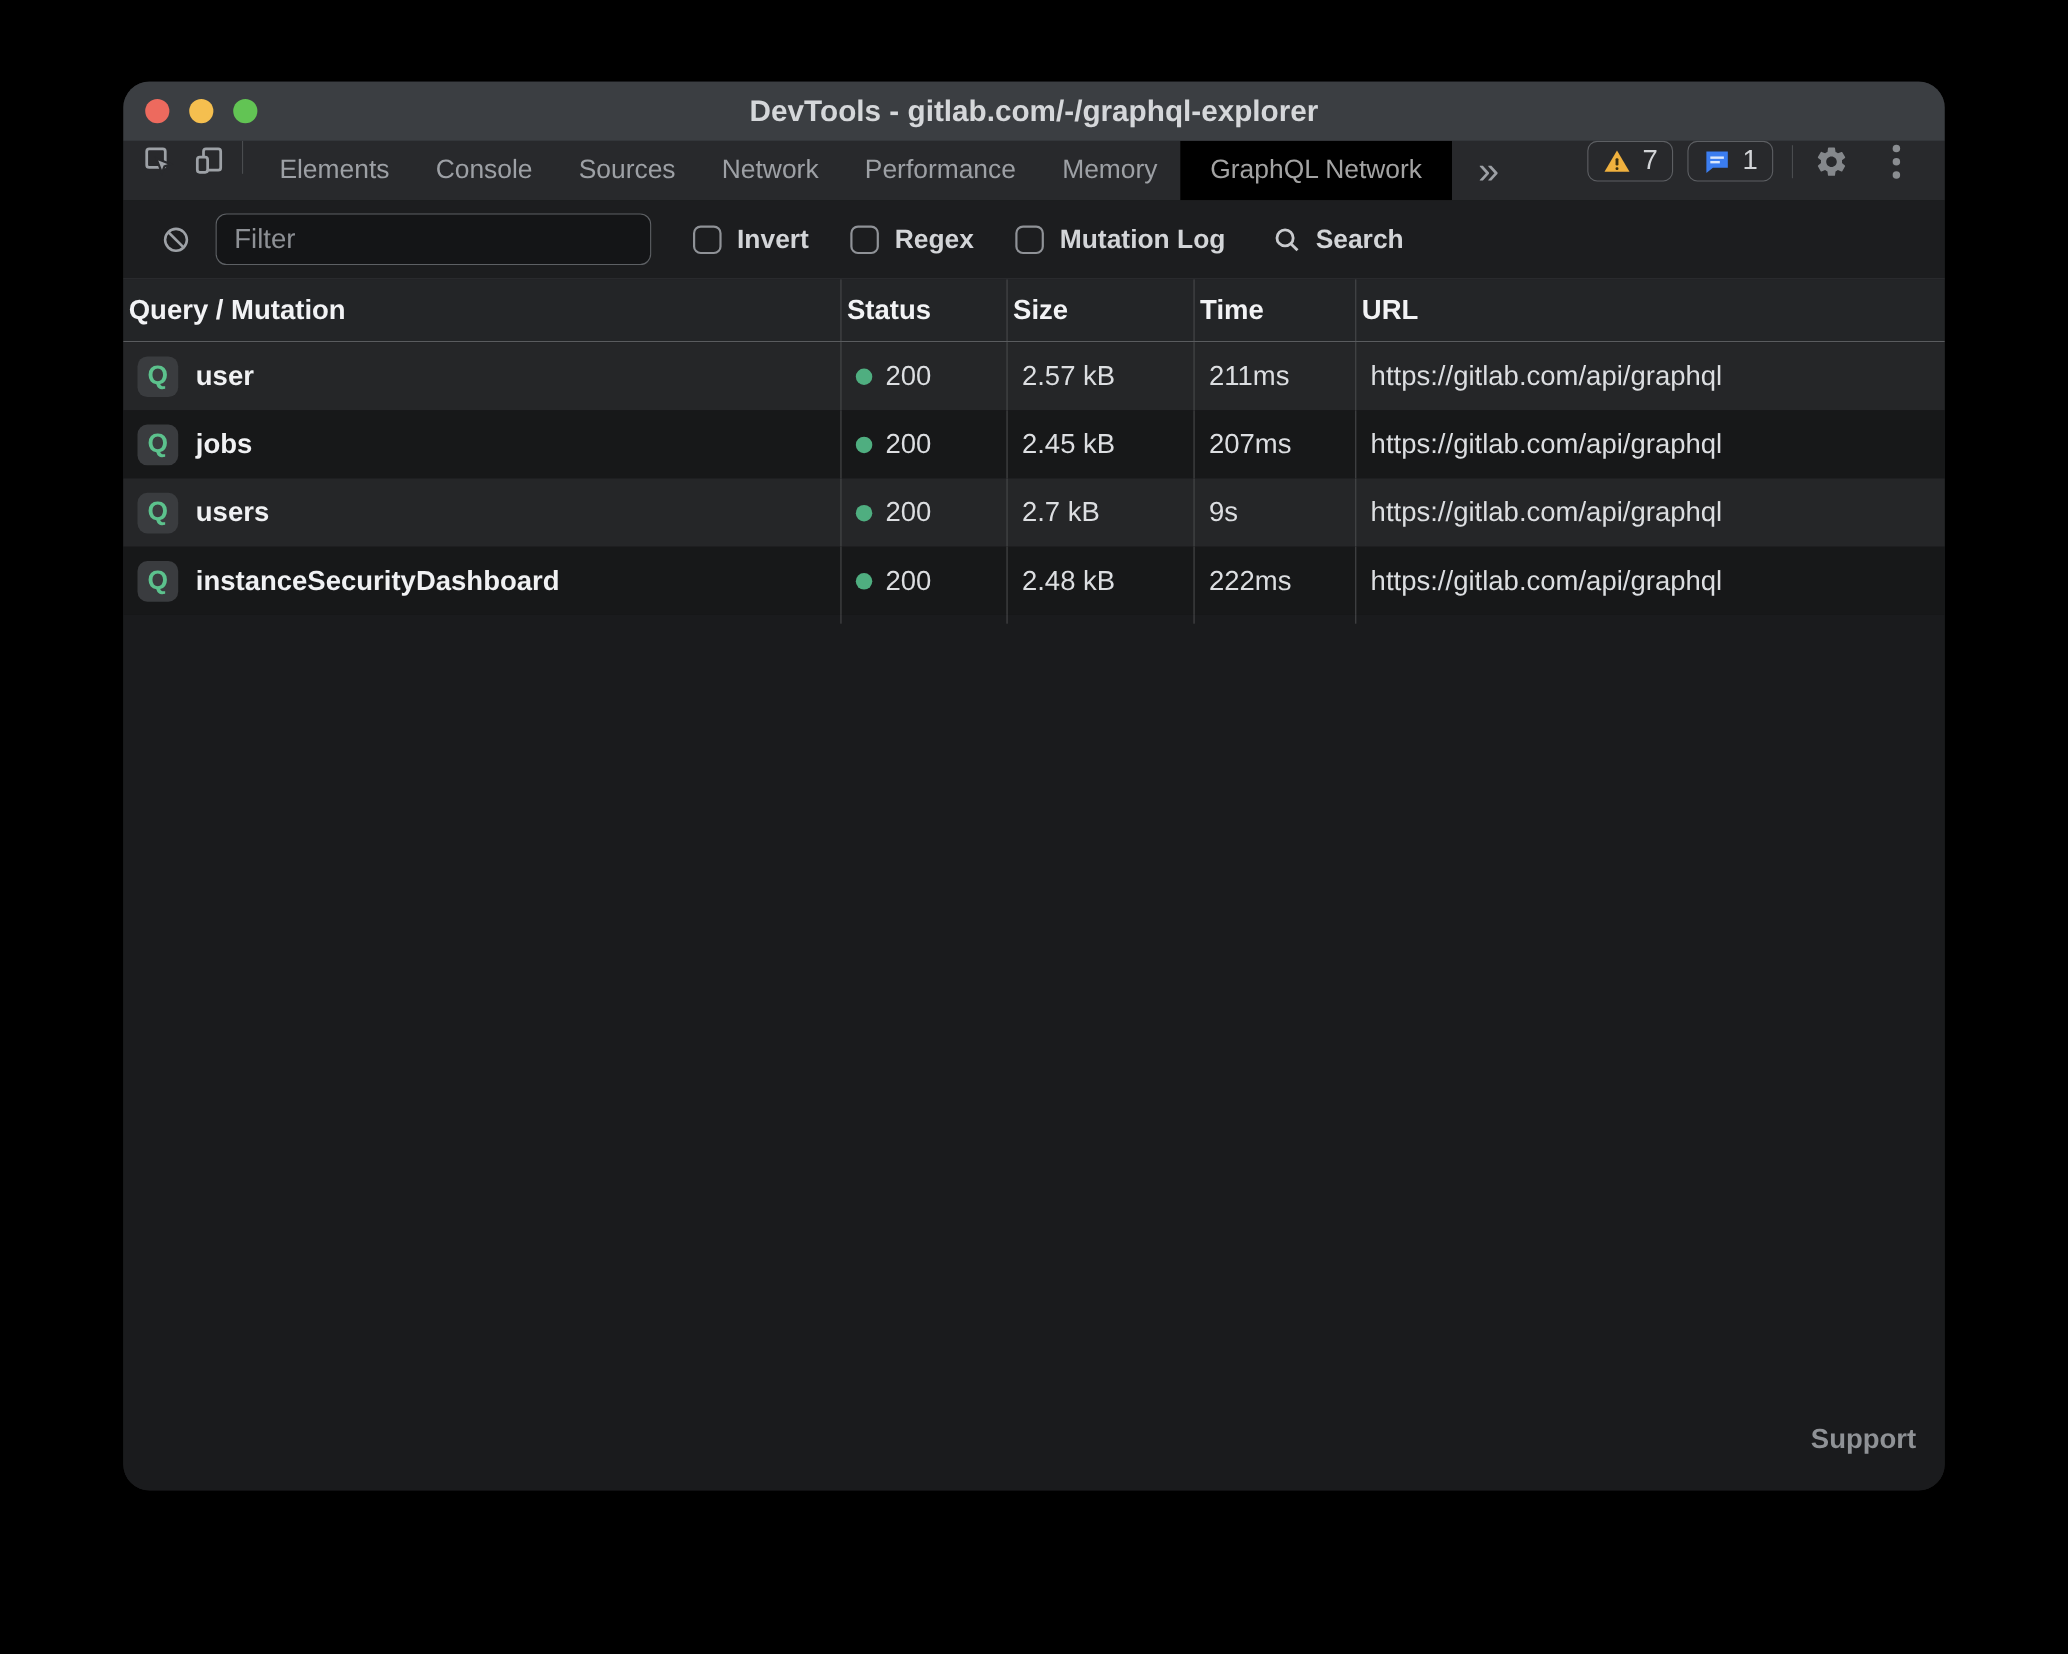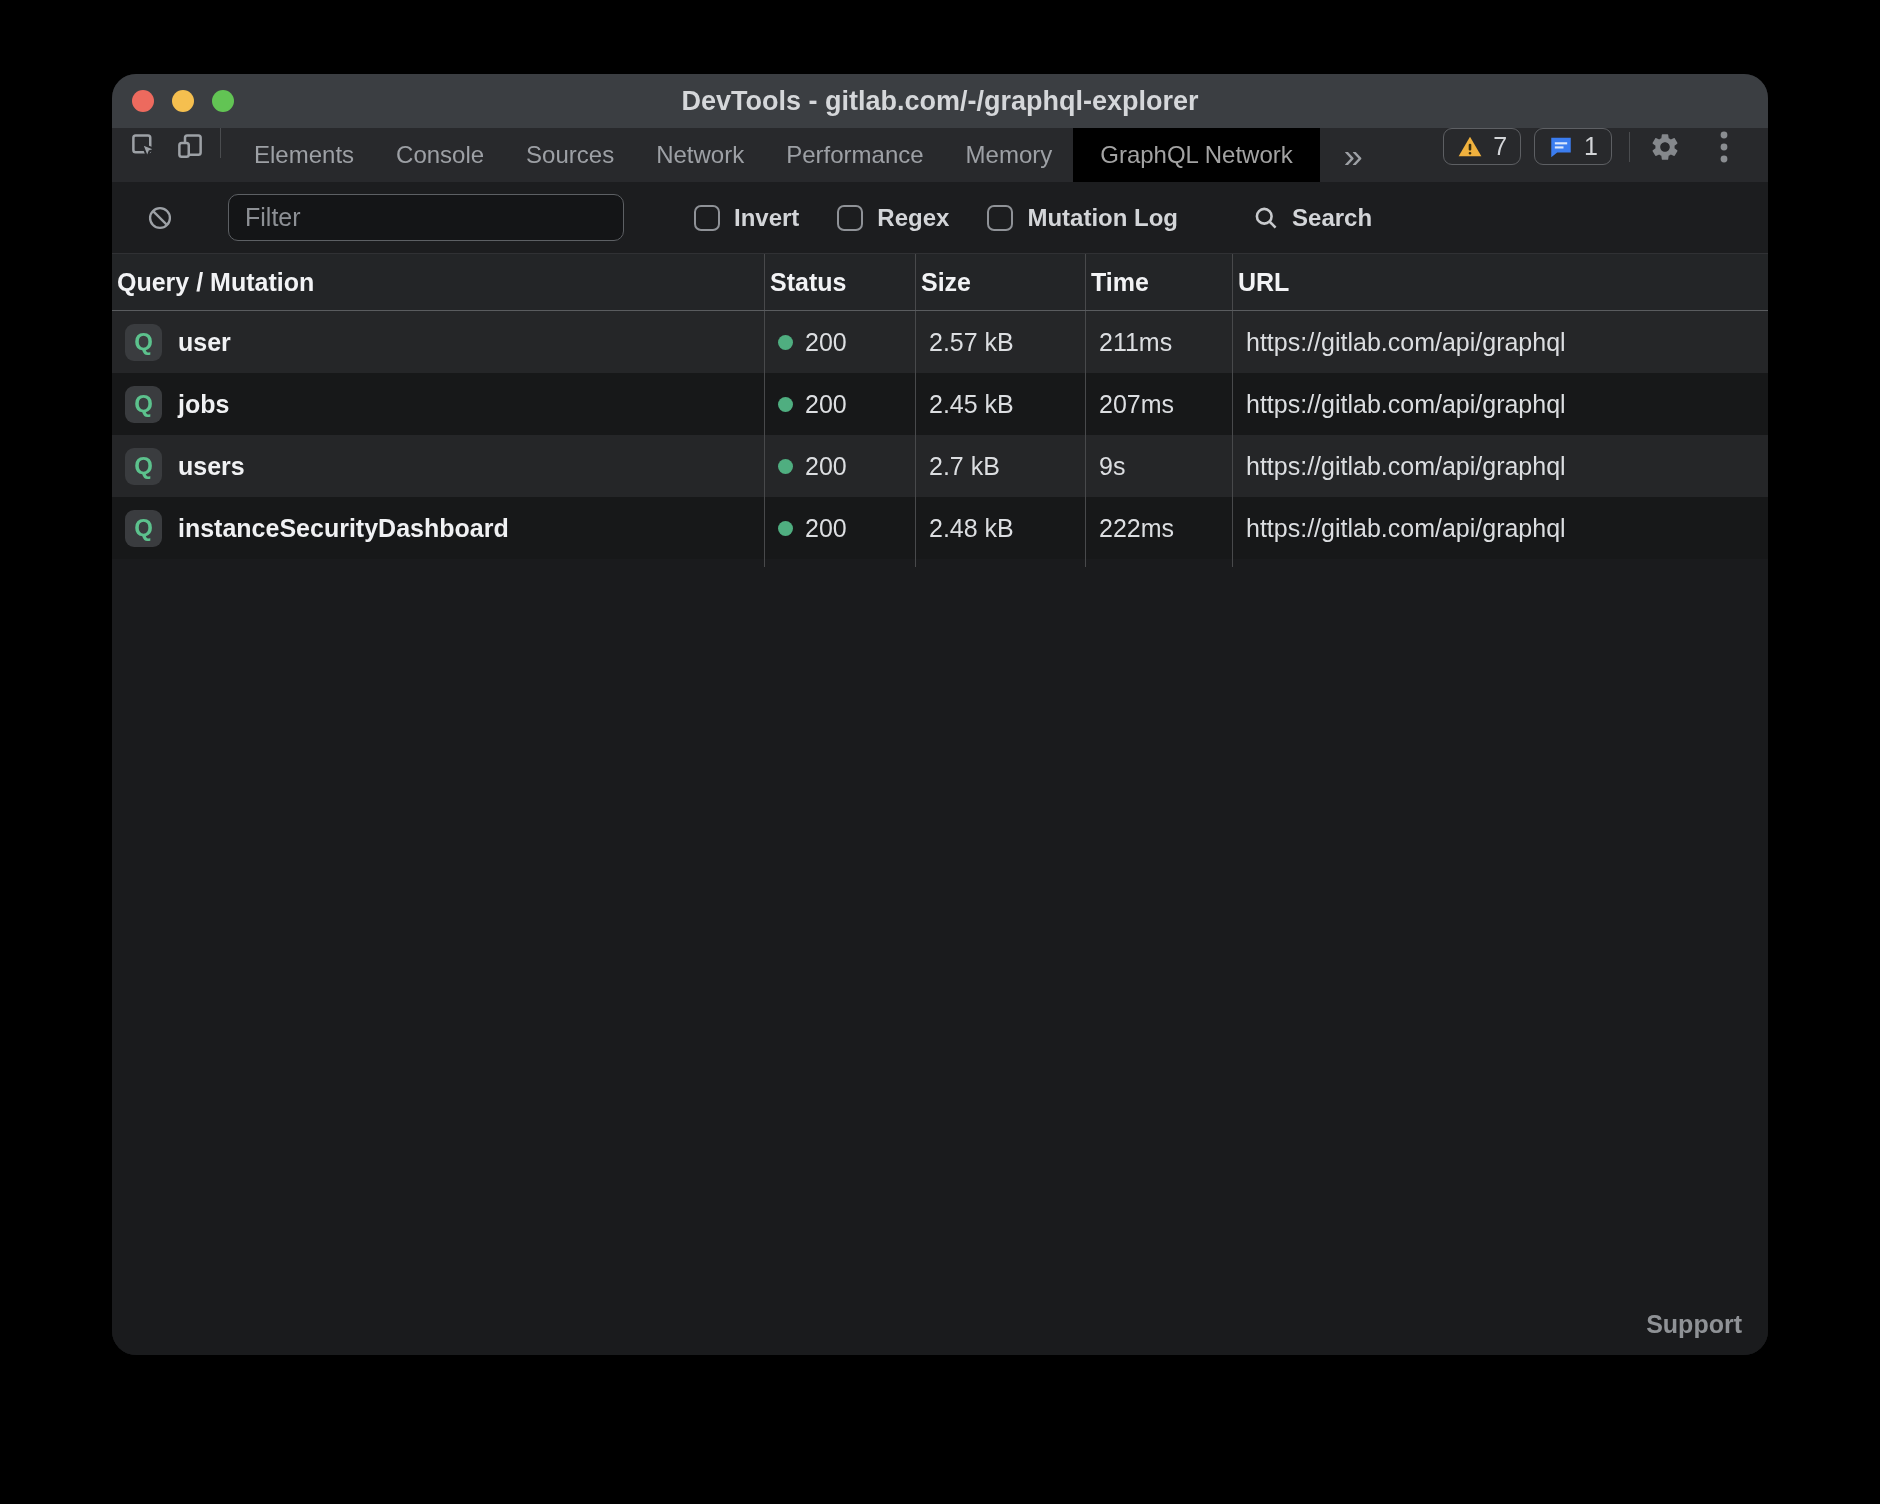--- a/index.html
+++ b/index.html
@@ -30,21 +30,21 @@
   .tab { display:flex; align-items:center; padding:0 21px; font-size:24px; color:#9da0a5; cursor:default; }
   .tab.active { background:#000; color:#a3a3a3; padding:0 27px; }
   .chevron { font-size:34px; color:#9da0a5; padding:0 24px; line-height:54px; }
   .right-group { margin-left:auto; display:flex; align-items:center; gap:13px; padding-right:26px; }
   .count-badge { display:flex; align-items:center; gap:10px; height:37px; padding:0 13px;
                  border:1px solid #5d5f63; border-radius:9px; color:#d3d5d8; font-size:25px; }
 
   
   .filterbar { height:72px; background:#1c1d1f; flex:0 0 auto;
                display:flex; align-items:center; padding-left:16px;
-               border-bottom:1px solid #303134;gap:32px; }
+               border-bottom:1px solid #303134; }
   .filter-input { margin-left:18px; width:396px; height:47px; background:#141517;
                   border:1px solid #5d6064; border-radius:10px; color:#e8eaed;
                   font-size:25px; padding:0 16px; outline:none;
                   font-family:"Liberation Sans", sans-serif; }
   .filter-input::placeholder { color:#8d9095; }
   .chk { display:flex; align-items:center; margin-left:38px; }
   .chk .box { width:26px; height:26px; border:2px solid #8f9297; border-radius:7px; background:transparent; }
   .chk .lbl { margin-left:14px; font-size:24px; font-weight:700; color:#d3d5d8; }
   .search-group { display:flex; align-items:center; margin-left:42px; gap:12px; }
   .search-group .lbl { font-size:24px; font-weight:700; color:#d3d5d8; }
@@ -63,21 +63,21 @@
         font-size:25px; color:#dcdee1; white-space:nowrap; overflow:hidden; }
   .td.qcell { gap:16px; }
   .qbadge { width:37px; height:37px; flex:0 0 auto; border-radius:9px; background:#3a3c3f;
             display:flex; align-items:center; justify-content:center;
             font-size:24px; font-weight:700; color:#5cc28d; }
   .qname { font-weight:700; color:#f0f1f3; }
   .dot { width:15px; height:15px; border-radius:50%; background:#4fae80; margin-right:12px; flex:0 0 auto; }
   .stub { height:8px; flex:0 0 auto; }
   .stub .td { padding:0; }
 
-  .support { position:absolute; right:26px; bottom:16px; font-size:25px;
+  .support { position:absolute; right:26px; bottom:32px; font-size:25px;
              font-weight:700; color:#8f9296;margin-left:20px; }
 </style>
 </head>
 <body>
 
 <div class="window">
 
   <div class="titlebar">
     <div class="lights">
       <span class="light red"></span>

